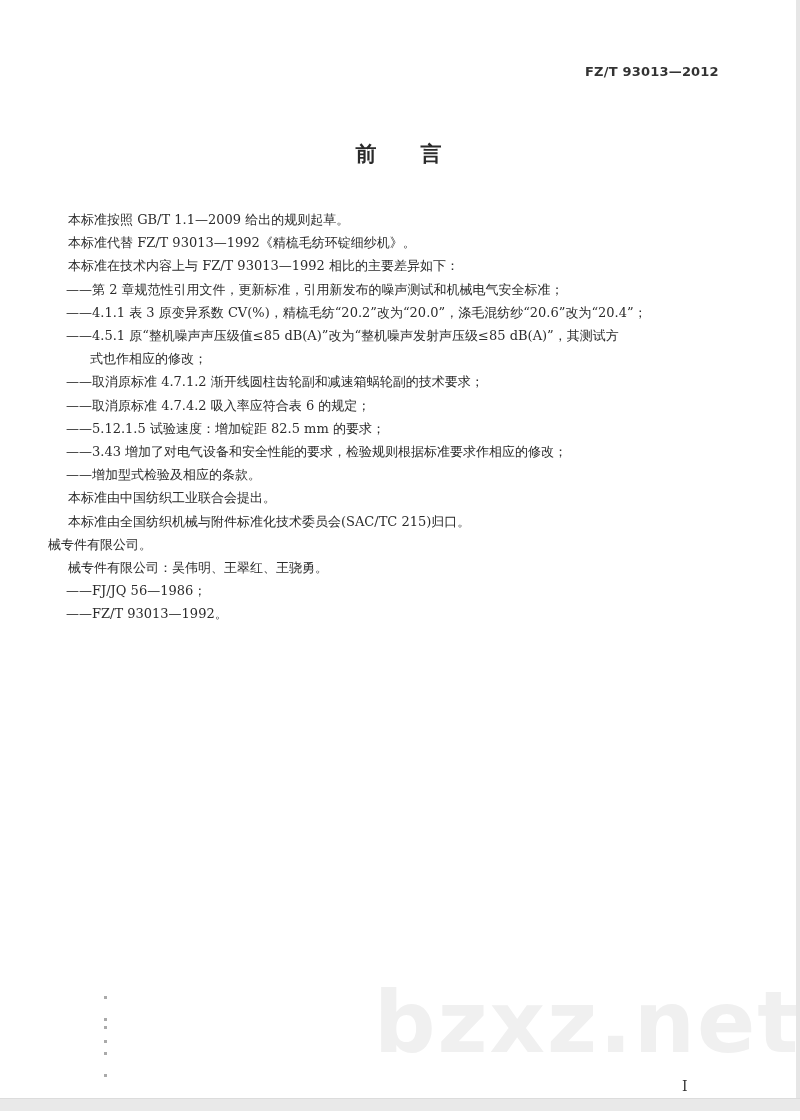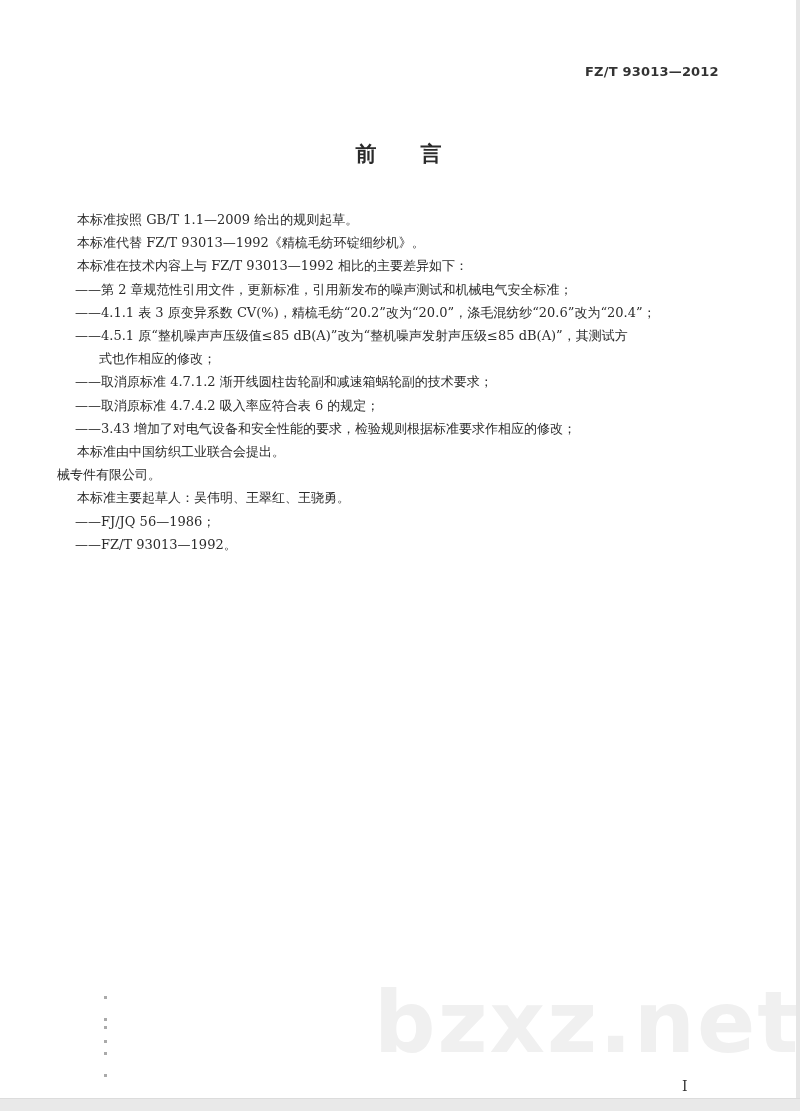--- a/index.html
+++ b/index.html
@@ -7,21 +7,21 @@
     width: 800px; height: 1120px; background: #ffffff; position: relative; overflow: hidden;
     font-family: "DejaVu Serif", "Liberation Serif", serif; color: #2b2b2b;
   }
   .page { position: absolute; left: 0; top: 0; width: 797px; height: 1102px; background: #fff; }
   .right-edge { position: absolute; left: 796px; top: 0; width: 4px; height: 1098px; background: #e6e6e6; }
   .bottom-bar { position: absolute; left: 0; top: 1098px; width: 800px; height: 12px; background: #e9e9e9; border-top: 1px solid #dcdcdc; border-bottom: 1px solid #e0e0e0; }
   .below { position: absolute; left: 0; top: 1111px; width: 800px; height: 9px; background: #fff; }
   .std-code { position: absolute; left: 585px; top: 64px; font-family: "DejaVu Sans", "Liberation Sans", sans-serif; font-weight: bold; font-size: 13px; color: #333; letter-spacing: 0.2px; }
   .title { position: absolute; left: 0; width: 797px; top: 140px; text-align: center; font-family: "DejaVu Sans", sans-serif; font-weight: bold; font-size: 21px; color: #2a2a2a; letter-spacing: 0; }
   .title span { display: inline-block; margin: 0 22px; }
-  .body { position: absolute; left: 77px; top: 208px; width: 640px; font-size: 13px; line-height: 23.2px; }
+  .body { position: absolute; left: 68px; top: 208px; width: 640px; font-size: 13px; line-height: 23.2px; }
   .line { white-space: nowrap; }
   .line.dash { margin-left: -2px; }
   .line.cont { padding-left: 22px; }
   .line.wrap-cont { margin-left: -20px; }
   .watermark { position: absolute; left: 374px; top: 972px; font-family: "DejaVu Sans", sans-serif; font-weight: bold; font-size: 86px; color: #f0f0f0; letter-spacing: 2px; }
   .page-num { position: absolute; left: 682px; top: 1078px; font-size: 14px; color: #333; }
   .dots { position: absolute; left: 104px; top: 996px; width: 3px; height: 80px; }
   .dots i { position: absolute; left: 0; width: 3px; height: 3px; background: #aaa; }
 </style>
 </head>
@@ -38,25 +38,28 @@
     <div class="line">本标准按照 GB/T 1.1—2009 给出的规则起草。</div>
     <div class="line">本标准代替 FZ/T 93013—1992《精梳毛纺环锭细纱机》。</div>
     <div class="line">本标准在技术内容上与 FZ/T 93013—1992 相比的主要差异如下：</div>
 
     <div class="line dash">——第 2 章规范性引用文件，更新标准，引用新发布的噪声测试和机械电气安全标准；</div>
     <div class="line dash">——4.1.1 表 3 原变异系数 CV(%)，精梳毛纺“20.2”改为“20.0”，涤毛混纺纱“20.6”改为“20.4”；</div>
     <div class="line dash">——4.5.1 原“整机噪声声压级值≤85 dB(A)”改为“整机噪声发射声压级≤85 dB(A)”，其测试方</div>
     <div class="line cont">式也作相应的修改；</div>
     <div class="line dash">——取消原标准 4.7.1.2 渐开线圆柱齿轮副和减速箱蜗轮副的技术要求；</div>
     <div class="line dash">——取消原标准 4.7.4.2 吸入率应符合表 6 的规定；</div>
+    <div class="line dash">——5.12.1.5 试验速度：增加锭距 82.5 mm 的要求；</div>
     <div class="line dash">——3.43 增加了对电气设备和安全性能的要求，检验规则根据标准要求作相应的修改；</div>
+    <div class="line dash">——增加型式检验及相应的条款。</div>
 
     <div class="line">本标准由中国纺织工业联合会提出。</div>
+    <div class="line">本标准由全国纺织机械与附件标准化技术委员会(SAC/TC 215)归口。</div>
     <div class="line wrap-cont">械专件有限公司。</div>
-    <div class="line">本标准主要起草人：吴伟明、王翠红、王骁勇。</div>
+    <div class="line">械专件有限公司：吴伟明、王翠红、王骁勇。</div>
 
     <div class="line dash">——FJ/JQ 56—1986；</div>
     <div class="line dash">——FZ/T 93013—1992。</div>
   </div>
 
   <div class="dots">
     <i style="top:0"></i>
       <i style="top:22px"></i>
       <i style="top:30px"></i>
       <i style="top:44px"></i>

